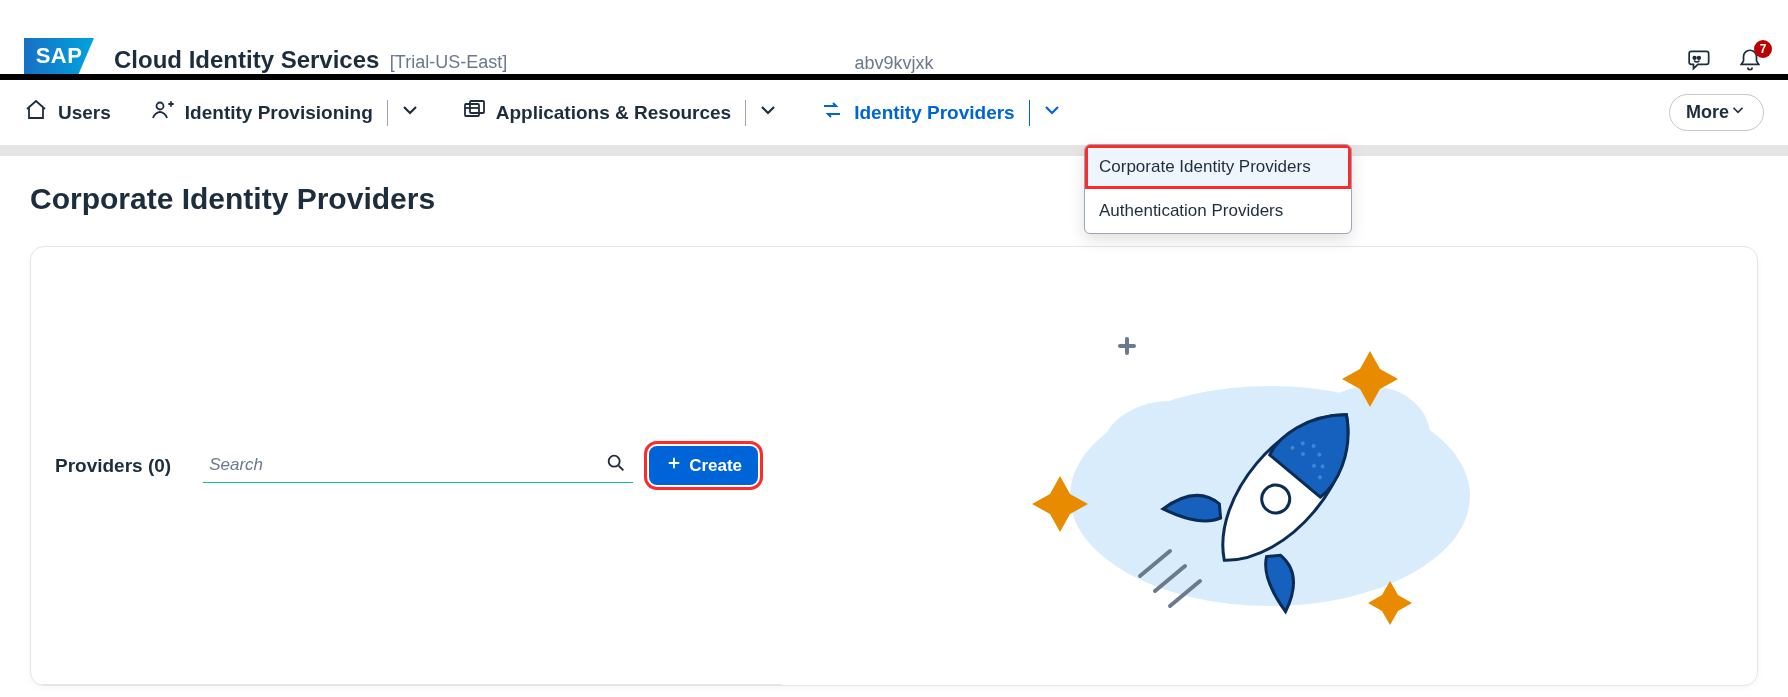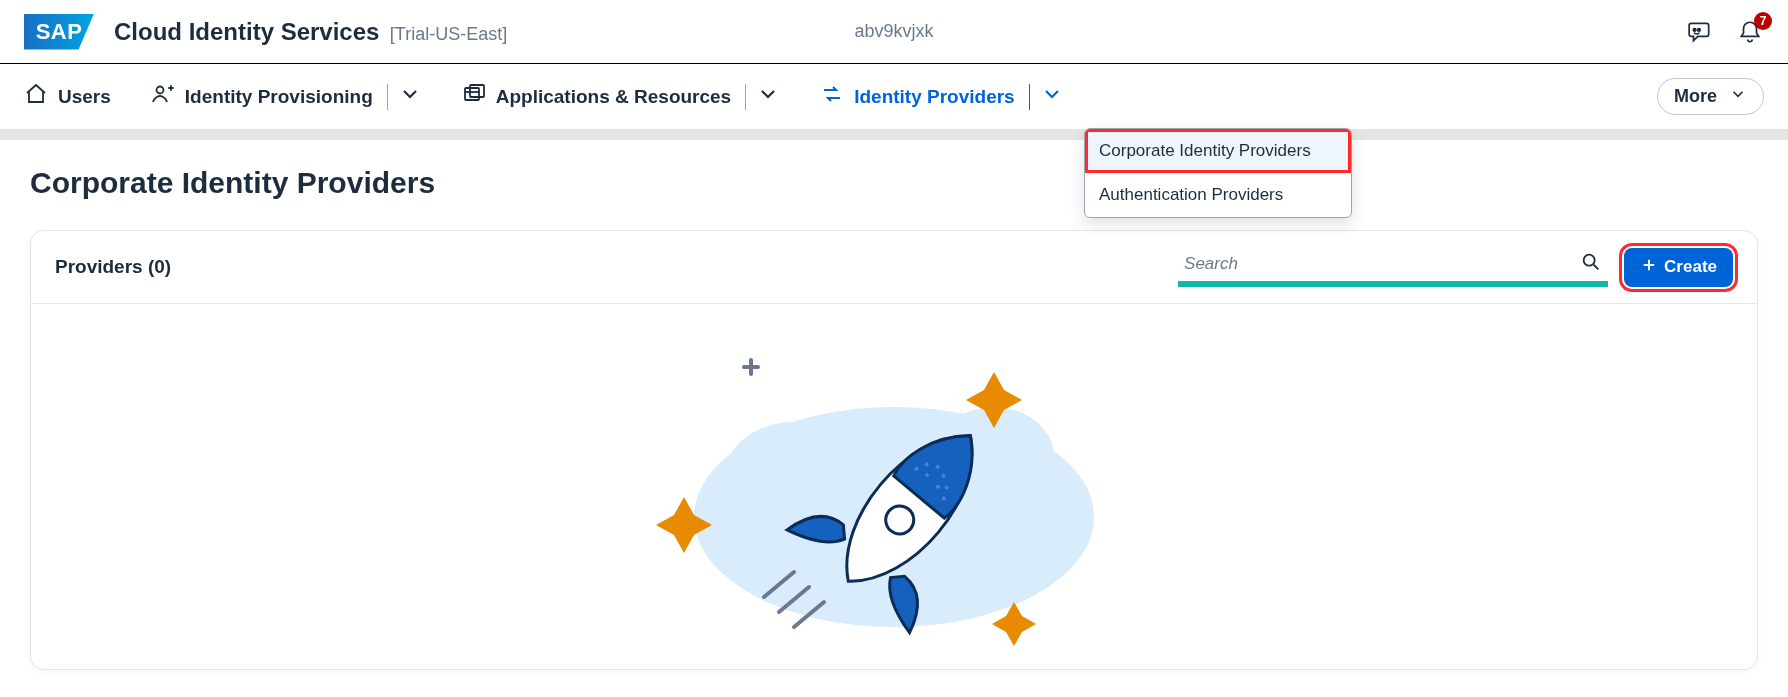--- a/index.html
+++ b/index.html
@@ -7,24 +7,24 @@
       font-family: "72", Arial, Helvetica, sans-serif;
       background: #fff;
       color: #1d2d3e;
       width: 1788px;
       height: 697px;
       overflow: hidden;
     }
     
     .shell-header {
       display: flex;
-      align-items: center;
-      height: 64px;
+      align-items: flex-end;
+      height: 80px;
       padding: 0 24px;
-      border-bottom: 1px solid #000000;
+      border-bottom: 6px solid #000000;
       gap: 20px;
     }
     .sap-logo {
       width: 70px;
       height: 36px;
       background: linear-gradient(90deg, #1870c5 0%, #00a3e0 100%);
       color: #fff;
       font-weight: 800;
       font-size: 22px;
       display: flex;
@@ -64,21 +64,21 @@
       padding:4px 0;
     }
     .nav-item.active { color:#0064d9; }
     .nav-item svg { width:24px; height:24px; }
     .nav-sep { width:1px; height:26px; background:#9aa6b5; margin:0 0 0 4px; }
     .nav-chevron { width:18px; height:18px; }
     .nav-filler { flex:1; }
     .more-btn {
       border:1px solid #1d2d3e44; border-radius:22px;
       padding:6px 16px;
-      display:flex; align-items:center; gap:12px;
+      display:flex; align-items:center; gap:0;
       font-size:18px; font-weight:600; cursor:pointer;justify-content:flex-end;
     }
 
     
     .dropdown {
       position:absolute;
       top:64px;
       left:1084px;
       width:268px;
       background:#fff;
@@ -112,35 +112,35 @@
     
     .main-card {
       margin:0 30px;
       border:1px solid #e5e5e5;
       border-radius:14px;
       background:#fff;
       padding:0;
       height:440px;
       box-shadow: 0 2px 6px rgba(0,0,0,.04);
       display:flex;
-      flex-direction:column;
+      flex-direction:row;
       overflow:hidden;
     }
     .card-header {
       display:flex; align-items:center;
       padding:16px 24px;
       gap:16px;
       border-bottom:1px solid #e5e5e5;
     }
     .providers-count { font-size:19px; font-weight:700; color:#1d2d3e; }
     .card-header .spacer { flex:1; }
     .search-wrap {
       display:flex; align-items:center;
       width:430px;
-      border-bottom:6px solid #14b8a6;
+      border-bottom:1px solid #14b8a6;
       padding:4px 6px;
     }
     .search-input {
       flex:1; border:none; outline:none;
       font-size:17px; font-style:italic; color:#6a798c;
       background:transparent;
     }
     .search-input::placeholder { color:#6a798c; font-style:italic; }
     .search-icon svg { width:22px; height:22px; stroke:#1d2d3e; stroke-width:2; fill:none; }
     .create-btn {

